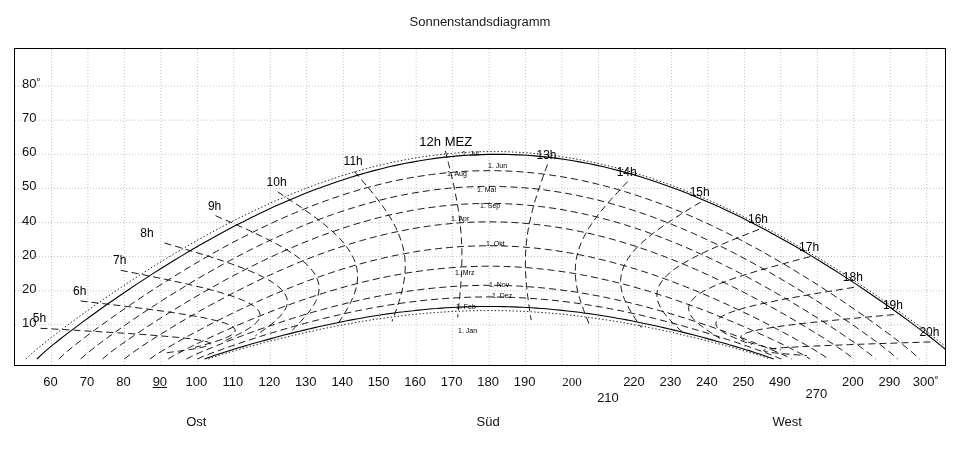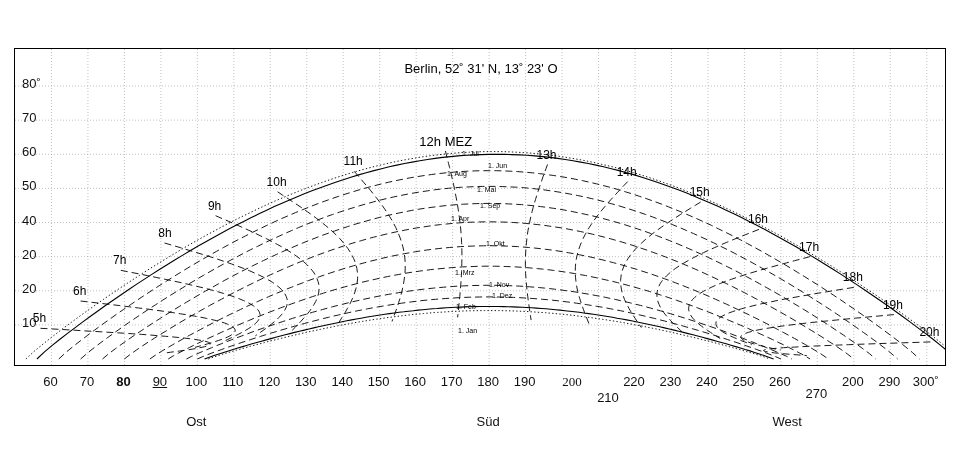--- a/index.html
+++ b/index.html
@@ -90,23 +90,23 @@
     color: #111;
     text-align: center;
     white-space: nowrap;
   }
 </style>
 </head>
 <body>
 
 <div id="root">
 
+  <div class="chart-title">Sonnenstandsdiagramm</div>
 
   <div class="plot-frame">
-    <div class="subtitle">Berlin, 52˚ 31' N, 13˚ 23' O</div>
     <svg class="svg-layer" id="plot-svg" width="930" height="316">
         <line x1="36.470588235294116" y1="0" x2="36.470588235294116" y2="316" stroke="#999" stroke-width="0.6" stroke-dasharray="1,2"></line>
         <line x1="72.94117647058823" y1="0" x2="72.94117647058823" y2="316" stroke="#999" stroke-width="0.6" stroke-dasharray="1,2"></line>
         <line x1="109.41176470588235" y1="0" x2="109.41176470588235" y2="316" stroke="#999" stroke-width="0.6" stroke-dasharray="1,2"></line>
         <line x1="145.88235294117646" y1="0" x2="145.88235294117646" y2="316" stroke="#999" stroke-width="0.6" stroke-dasharray="1,2"></line>
         <line x1="182.35294117647058" y1="0" x2="182.35294117647058" y2="316" stroke="#999" stroke-width="0.6" stroke-dasharray="1,2"></line>
         <line x1="218.8235294117647" y1="0" x2="218.8235294117647" y2="316" stroke="#999" stroke-width="0.6" stroke-dasharray="1,2"></line>
         <line x1="255.29411764705884" y1="0" x2="255.29411764705884" y2="316" stroke="#999" stroke-width="0.6" stroke-dasharray="1,2"></line>
         <line x1="291.7647058823529" y1="0" x2="291.7647058823529" y2="316" stroke="#999" stroke-width="0.6" stroke-dasharray="1,2"></line>
         <line x1="328.2352941176471" y1="0" x2="328.2352941176471" y2="316" stroke="#999" stroke-width="0.6" stroke-dasharray="1,2"></line>
@@ -171,49 +171,49 @@
       <div class="ylabel" style="left: 22px; top: 246.647px;">20</div>
       <div class="ylabel" style="left: 22px; top: 212.529px;">40</div>
       <div class="ylabel" style="left: 22px; top: 178.412px;">50</div>
       <div class="ylabel" style="left: 22px; top: 144.294px;">60</div>
       <div class="ylabel" style="left: 22px; top: 110.176px;">70</div>
       <div class="ylabel" style="left: 22px; top: 76.0588px;">80˚</div>
     </div>
   <div id="xlabels">
       <div class="xlabel" style="left: 30.4706px; top: 374px; width: 40px;">60</div>
       <div class="xlabel" style="left: 66.9412px; top: 374px; width: 40px;">70</div>
-      <div class="xlabel" style="left: 103.412px; top: 374px; width: 40px; font-weight: bold;">80</div>
+      <div class="xlabel" style="left: 103.412px; top: 374px; width: 40px;">80</div>
       <div class="xlabel" style="left: 139.882px; top: 374px; width: 40px; text-decoration: underline;">90</div>
       <div class="xlabel" style="left: 176.353px; top: 374px; width: 40px;">100</div>
       <div class="xlabel" style="left: 212.824px; top: 374px; width: 40px;">110</div>
       <div class="xlabel" style="left: 249.294px; top: 374px; width: 40px;">120</div>
       <div class="xlabel" style="left: 285.765px; top: 374px; width: 40px;">130</div>
       <div class="xlabel" style="left: 322.235px; top: 374px; width: 40px;">140</div>
       <div class="xlabel" style="left: 358.706px; top: 374px; width: 40px;">150</div>
       <div class="xlabel" style="left: 395.176px; top: 374px; width: 40px;">160</div>
       <div class="xlabel" style="left: 431.647px; top: 374px; width: 40px;">170</div>
       <div class="xlabel" style="left: 468.118px; top: 374px; width: 40px;">180</div>
       <div class="xlabel" style="left: 504.588px; top: 374px; width: 40px;">190</div>
       <div class="xlabel" style="left: 552px; top: 374px; width: 40px; font-family: Liberation Serif, serif;">200</div>
       <div class="xlabel" style="left: 588px; top: 374px; width: 40px; margin-top: 16px;">210</div>
       <div class="xlabel" style="left: 614px; top: 374px; width: 40px;">220</div>
       <div class="xlabel" style="left: 650.471px; top: 374px; width: 40px;">230</div>
       <div class="xlabel" style="left: 686.941px; top: 374px; width: 40px;">240</div>
       <div class="xlabel" style="left: 723.412px; top: 374px; width: 40px;">250</div>
-      <div class="xlabel" style="left: 759.882px; top: 374px; width: 40px;">260</div>
+      <div class="xlabel" style="left: 759.882px; top: 374px; width: 40px;">490</div>
       <div class="xlabel" style="left: 796.353px; top: 374px; width: 40px; margin-top: 12px;">270</div>
       <div class="xlabel" style="left: 832.824px; top: 374px; width: 40px;">200</div>
       <div class="xlabel" style="left: 869.294px; top: 374px; width: 40px;">290</div>
       <div class="xlabel" style="left: 905.765px; top: 374px; width: 40px;">300˚</div>
     </div>
   <div id="hourlabels">
       <div class="hourlabel" style="left: 14.5294px; top: 311.294px; width: 50px;">5h</div>
       <div class="hourlabel" style="left: 54.6471px; top: 284px; width: 50px;">6h</div>
       <div class="hourlabel" style="left: 94.7647px; top: 253.294px; width: 50px;">7h</div>
-      <div class="hourlabel" style="left: 140px; top: 226px; width: 50px;">8h</div>
+      <div class="hourlabel" style="left: 122px; top: 226px; width: 50px;">8h</div>
       <div class="hourlabel" style="left: 189.588px; top: 198.706px; width: 50px;">9h</div>
       <div class="hourlabel" style="left: 251.588px; top: 174.824px; width: 50px;">10h</div>
       <div class="hourlabel" style="left: 328.176px; top: 154.353px; width: 50px;">11h</div>
       <div class="noonlabel" style="left: 419.353px; top: 133.882px; width: 50px;">12h MEZ</div>
       <div class="hourlabel" style="left: 521.471px; top: 147.529px; width: 50px;">13h</div>
       <div class="hourlabel" style="left: 601.706px; top: 164.588px; width: 50px;">14h</div>
       <div class="hourlabel" style="left: 674.647px; top: 185.059px; width: 50px;">15h</div>
       <div class="hourlabel" style="left: 733px; top: 212.353px; width: 50px;">16h</div>
       <div class="hourlabel" style="left: 784.059px; top: 239.647px; width: 50px;">17h</div>
       <div class="hourlabel" style="left: 827.824px; top: 270.353px; width: 50px;">18h</div>

